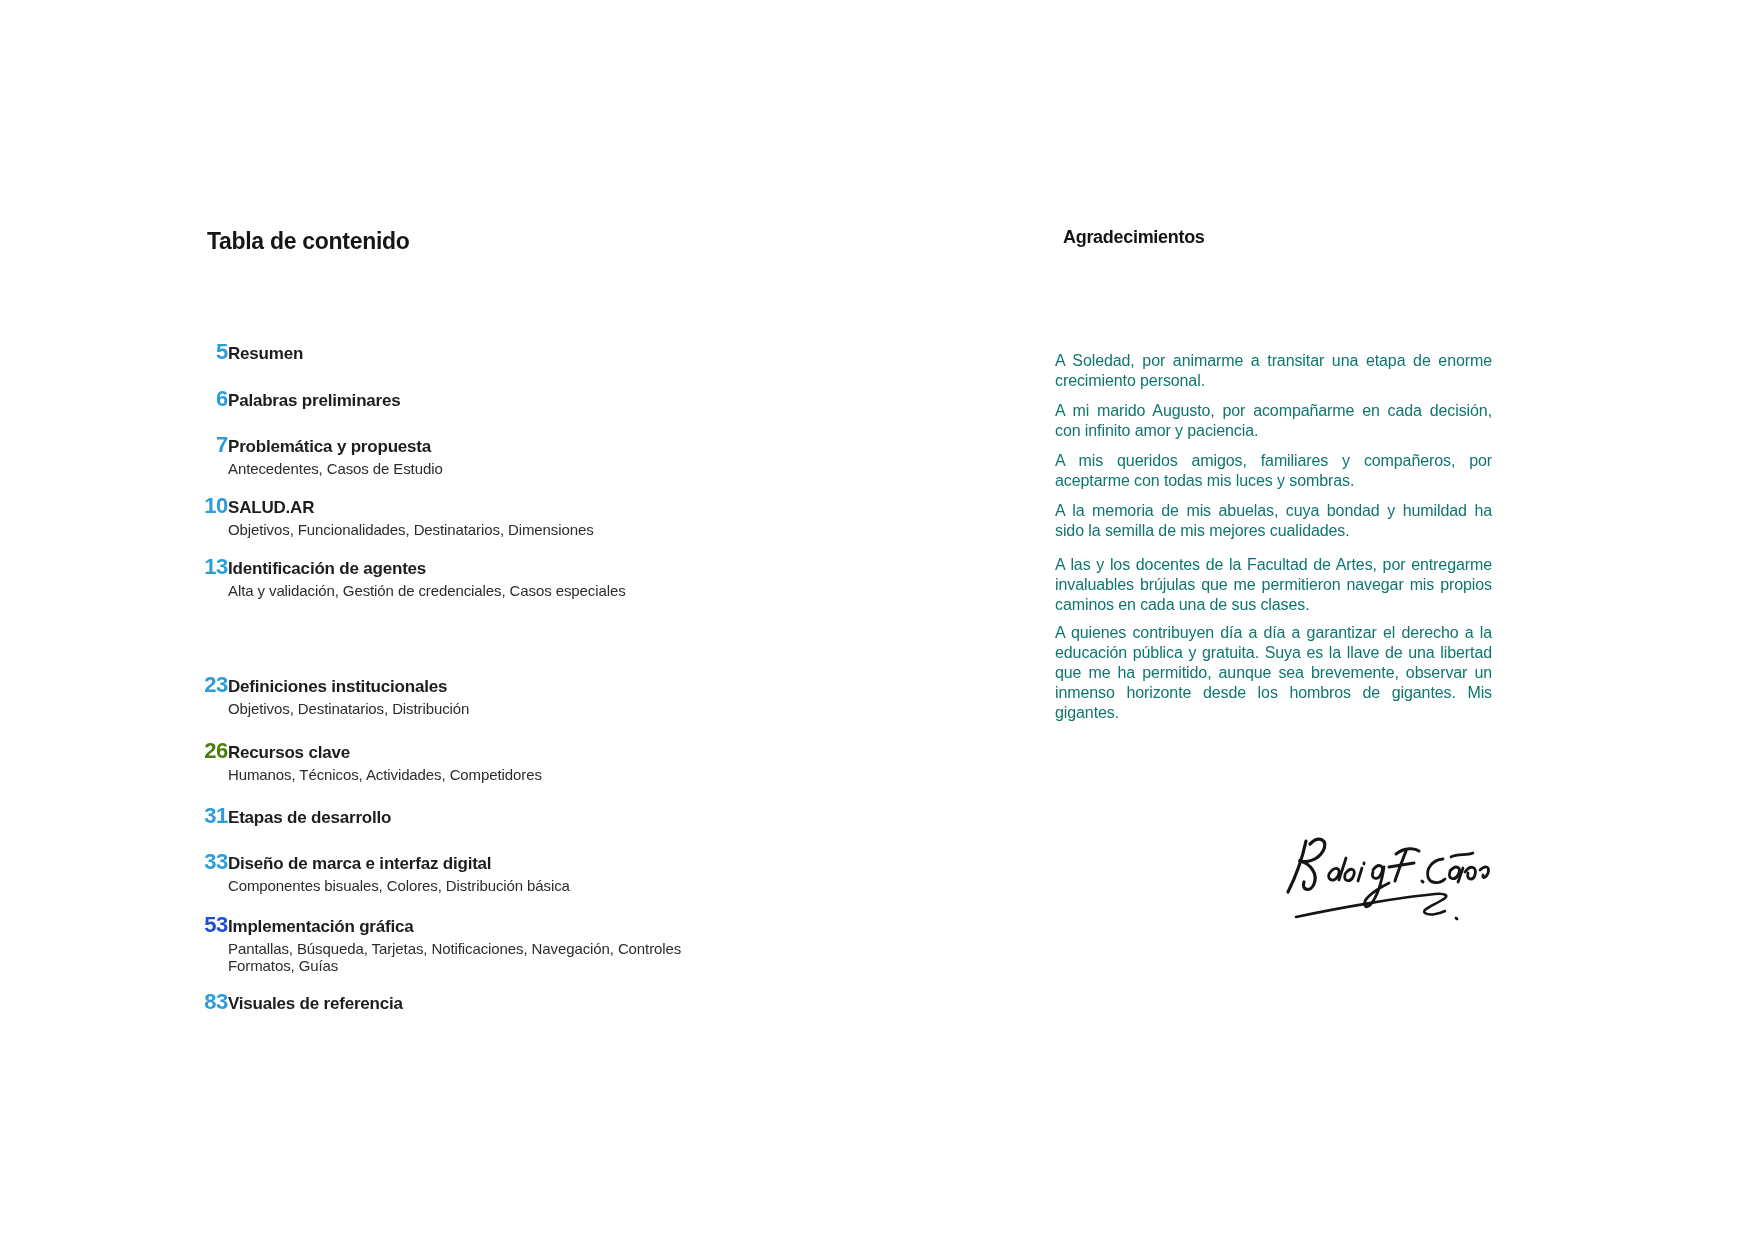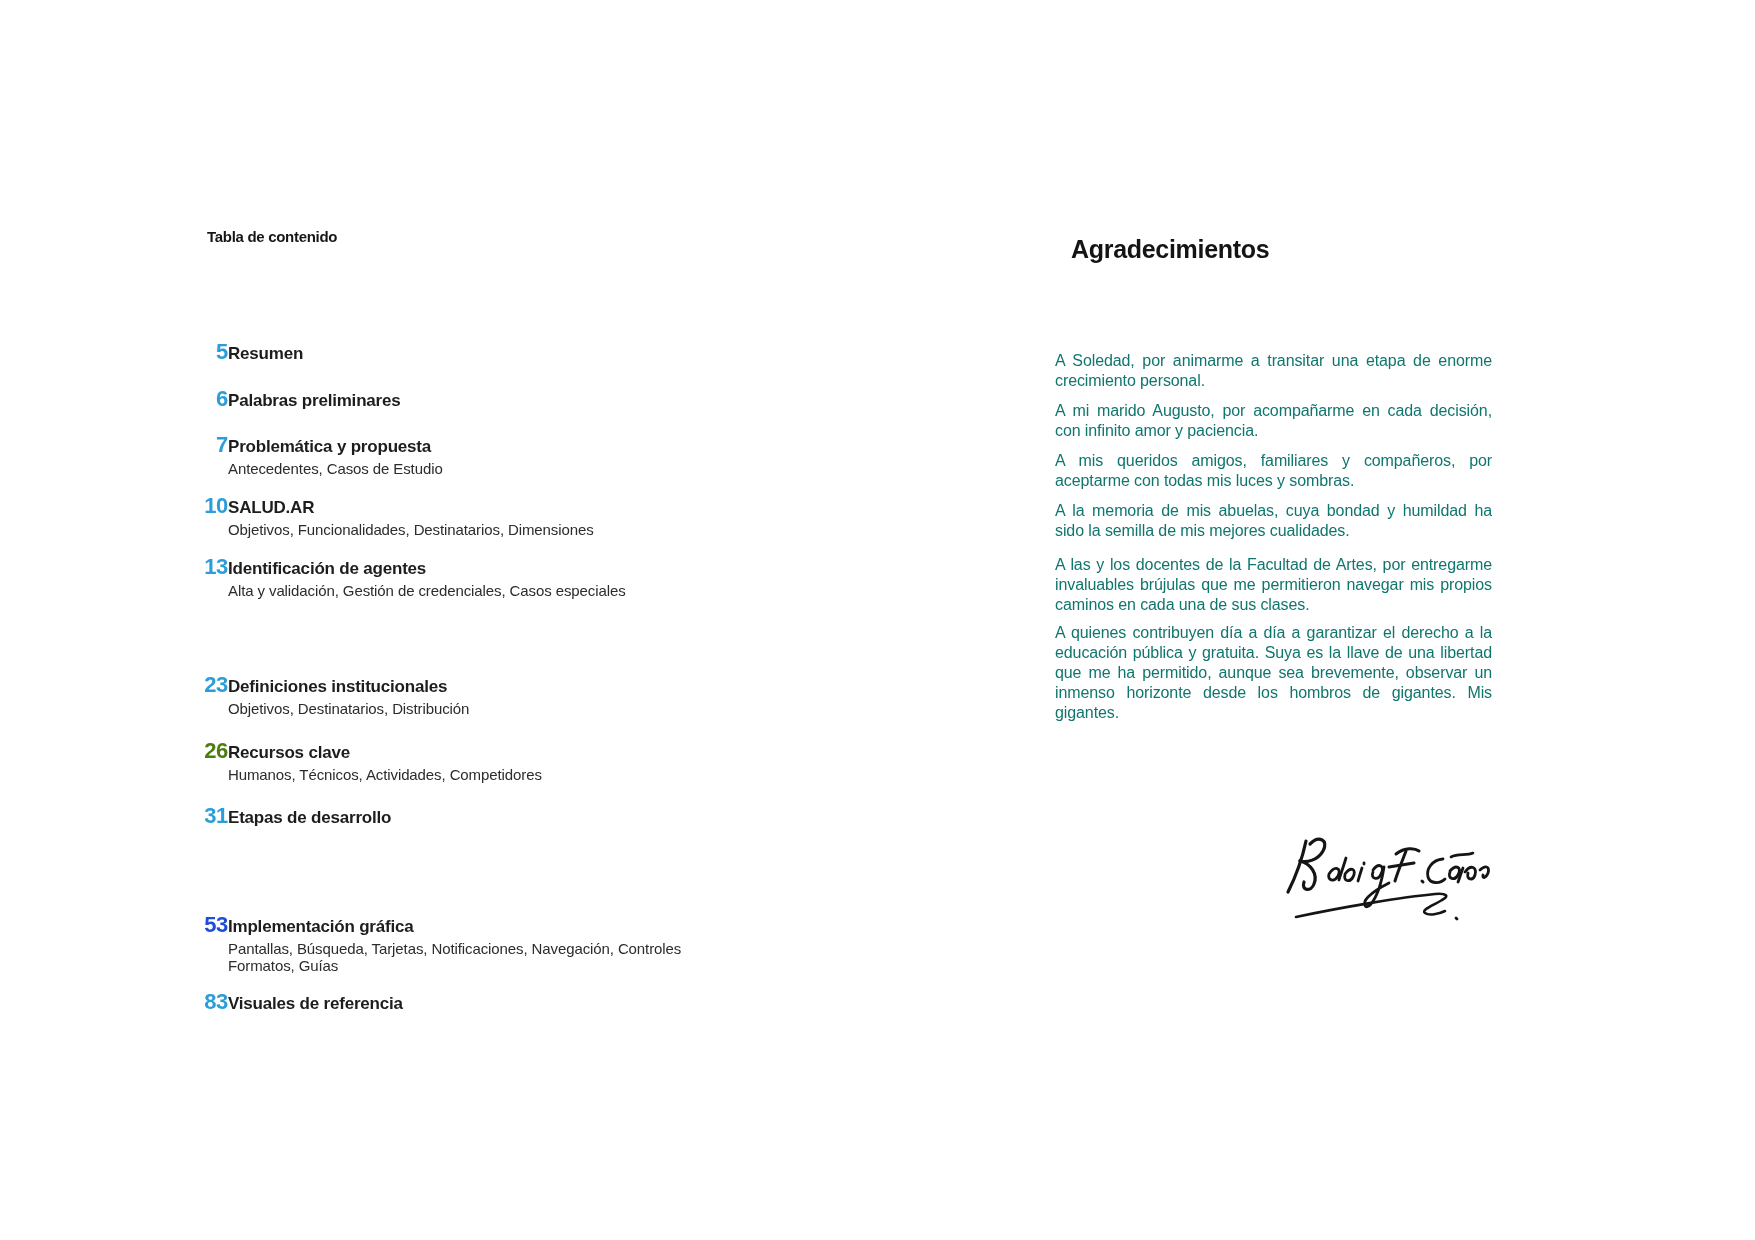--- a/index.html
+++ b/index.html
@@ -24,21 +24,21 @@
   }
   .page-left  { left: 0;     width: 877px; }
   .page-right { left: 878px; width: 877px; }
 
   
   .toc-title {
     position: absolute;
     left: 207px;
     top: 228px;
     margin: 0;
-    font-size: 15px;
+    font-size: 23px;
     font-weight: 700;
     letter-spacing: -0.3px;
     color: #161616;
   }
   .toc-row {
     position: absolute;
     left: 160px;
     width: 620px;
     display: flex;
     align-items: baseline;
@@ -68,22 +68,22 @@
     color: #2c2c2c;
     white-space: pre-line;
   }
   .toc-entry-sub:empty { display: none; }
 
   
   .ack-title {
     position: absolute;
     left: 177px;
     top: 219px;
-    margin: 16px;
-    font-size: 25px;
+    margin: 8px;
+    font-size: 18px;
     font-weight: 700;
     letter-spacing: -0.3px;
     color: #141414;
   }
   .ack-par {
     position: absolute;
     left: 177px;
     width: 437px;
     margin: 0;
     font-size: 16px;
@@ -171,20 +171,27 @@
     </div>
 
     <div class="toc-row" style="top:803px">
       <span class="toc-num" style="color:#2b9dd8">31</span>
       <span class="toc-body">
         <span class="toc-entry-title">Etapas de desarrollo</span>
         
       </span>
     </div>
 
+    <div class="toc-row" style="top:849px">
+      <span class="toc-num" style="color:#2b9dd8">33</span>
+      <span class="toc-body">
+        <span class="toc-entry-title">Diseño de marca e interfaz digital</span>
+        <div class="toc-entry-sub">Componentes bisuales, Colores, Distribución básica</div>
+      </span>
+    </div>
 
     <div class="toc-row" style="top:912px">
       <span class="toc-num" style="color:#1d4ed8">53</span>
       <span class="toc-body">
         <span class="toc-entry-title">Implementación gráfica</span>
         <div class="toc-entry-sub">Pantallas, Búsqueda, Tarjetas, Notificaciones, Navegación, Controles
 Formatos, Guías</div>
       </span>
     </div>
 

